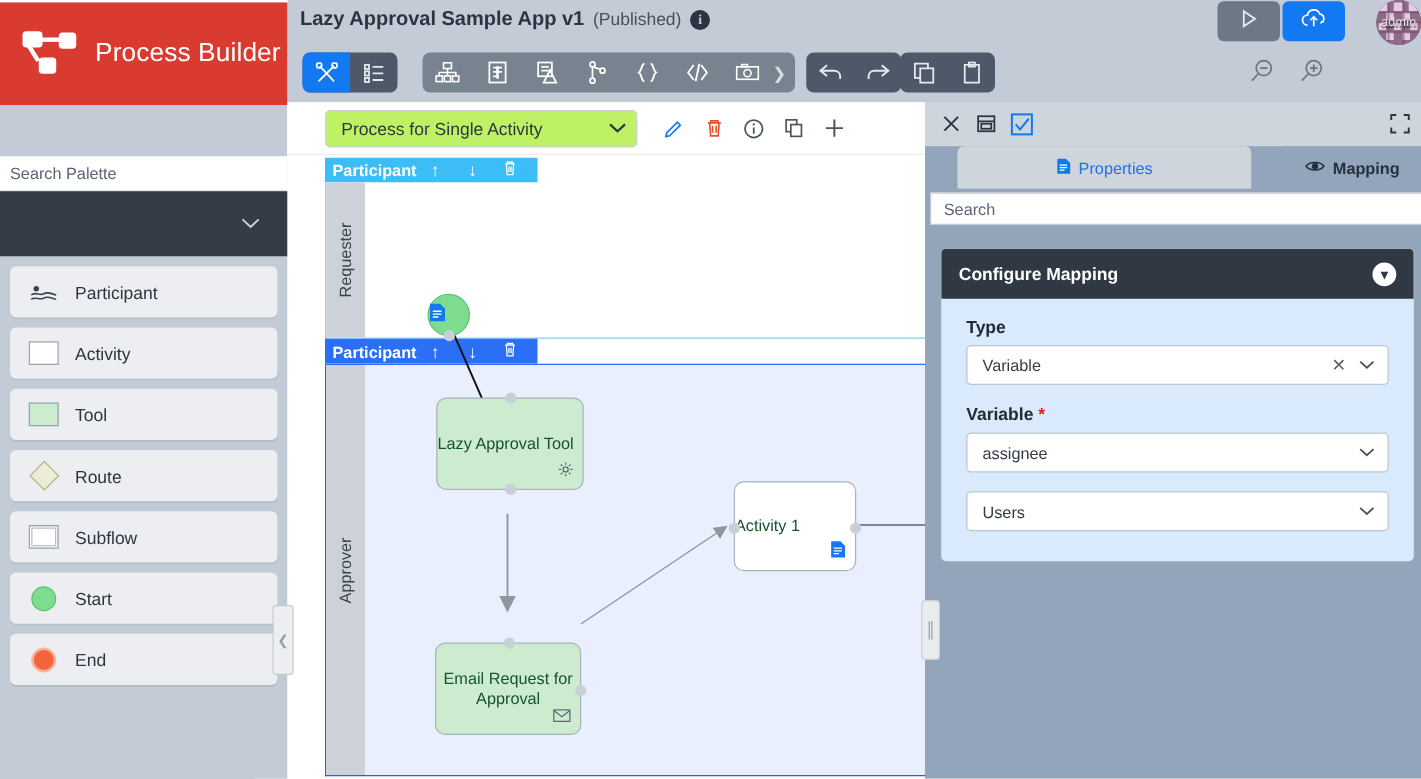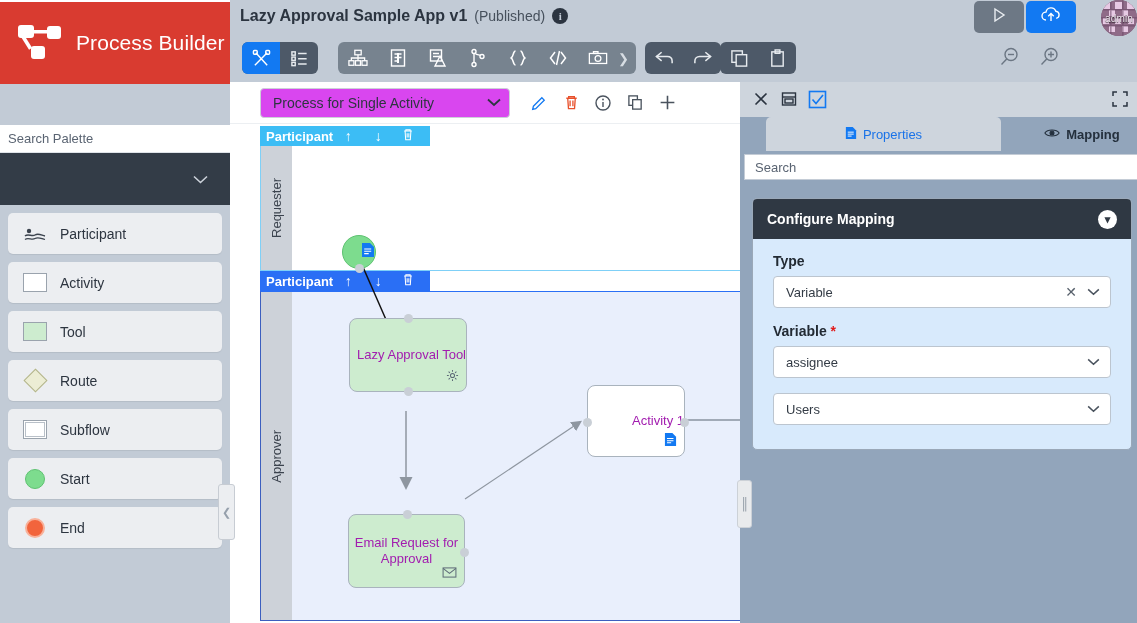--- a/index.html
+++ b/index.html
@@ -126,21 +126,21 @@
     position: absolute; left: 230px; top: 82px; width: 907px; height: 541px;
     background: #fff;
   }
   #proc-bar {
     position: absolute; left: 0; top: 0; width: 907px; height: 42px;
     background: #fff; display: flex; align-items: center; padding-left: 30px; gap: 0;
     border-bottom: 1px solid #eceff2;
   }
   #proc-select {
     width: 250px; height: 30px; border: 1px solid #ccd1d7; border-radius: 4px;
-    background: #d946ef; display: flex; align-items: center; padding: 0 8px 0 12px;
+    background: #bef264; display: flex; align-items: center; padding: 0 8px 0 12px;
     font-size: 14px; color: #2d3540; justify-content: space-between;
   }
   #proc-select .cv { color: #2d3540; font-size: 12px; }
   .proc-act { width: 30px; height: 30px; display: flex; align-items: center;
               justify-content: center; }
   #proc-actions { display: flex; align-items: center; margin-left: 14px; gap: 2px; }
 
   #diagram {
     position: absolute; left: 30px; top: 44px; width: 877px; height: 540px;
     overflow: hidden;
@@ -156,21 +156,21 @@
     position: absolute; width: 31px; top: 0; bottom: 0; background: #cdd2d9;
     display: flex; align-items: center; justify-content: center;
   }
   .lane-label span {
     writing-mode: vertical-rl; transform: rotate(180deg);
     font-size: 13px; color: #3b434e;
   }
 
   .node {
     position: absolute; border-radius: 8px; display: flex; flex-direction: column;
-    align-items: flex-end; justify-content: center; font-size: 13px; color: #a21caf;
+    align-items: flex-start; justify-content: center; font-size: 13px; color: #14532d;
     text-align: center; line-height: 16px;
   }
   .node .nico { position: absolute; right: 7px; bottom: 5px; }
   .port { position: absolute; width: 9px; height: 9px; border-radius: 50%;
           background: #c9cfd6; }
 
   
   #rpanel {
     position: absolute; left: 740px; top: 82px; width: 397px; height: 541px;
     background: #92a5bb;

